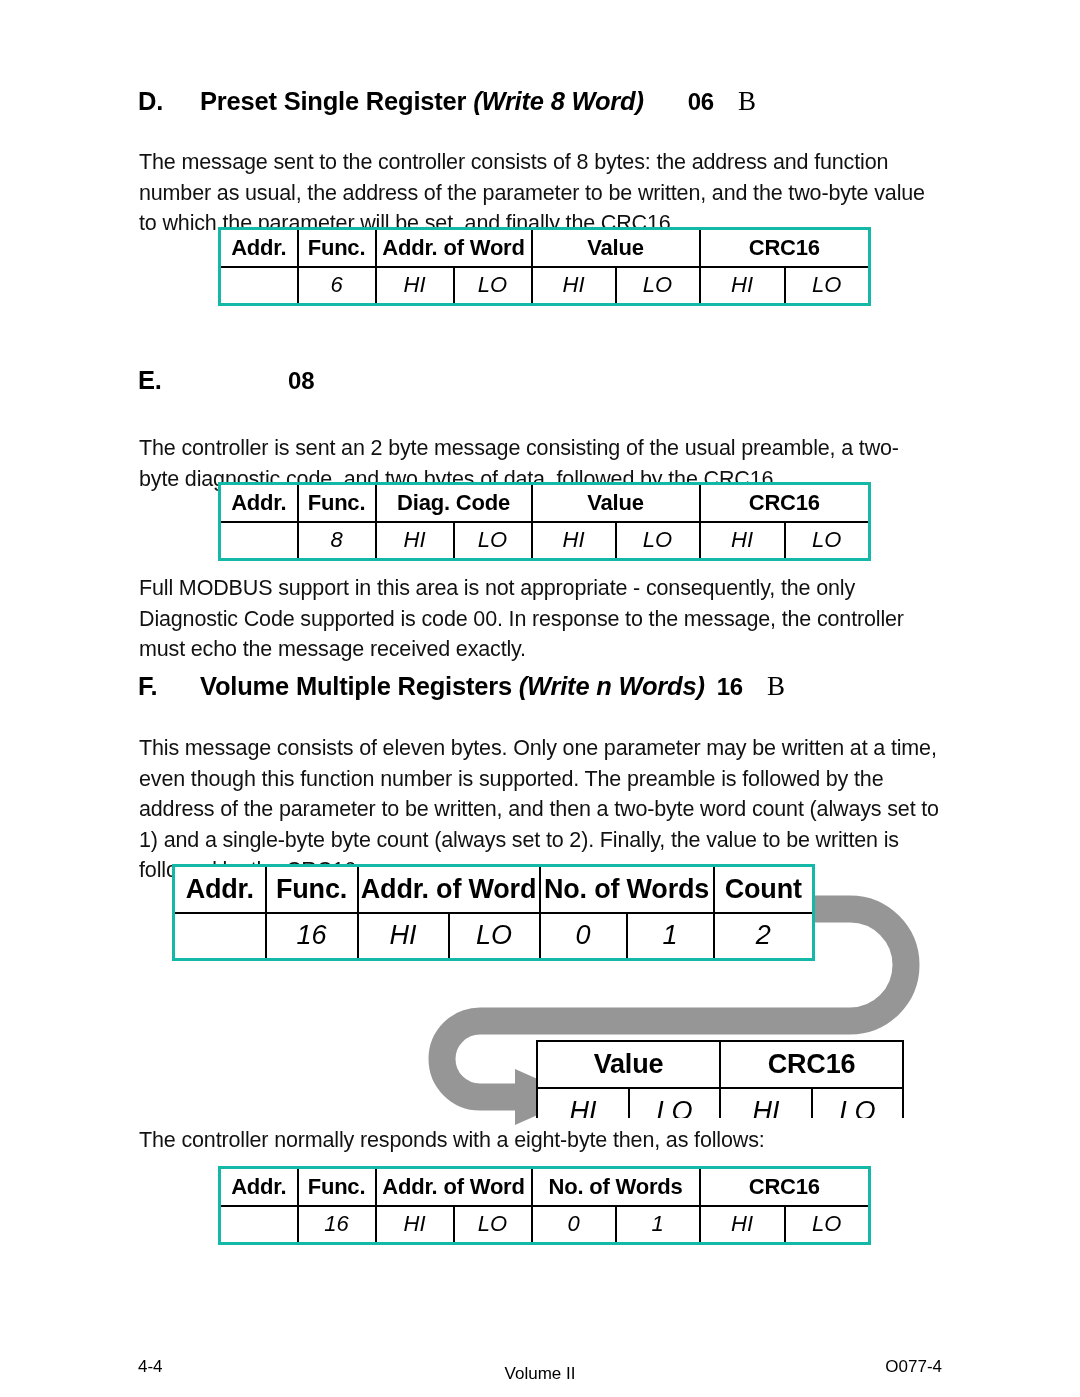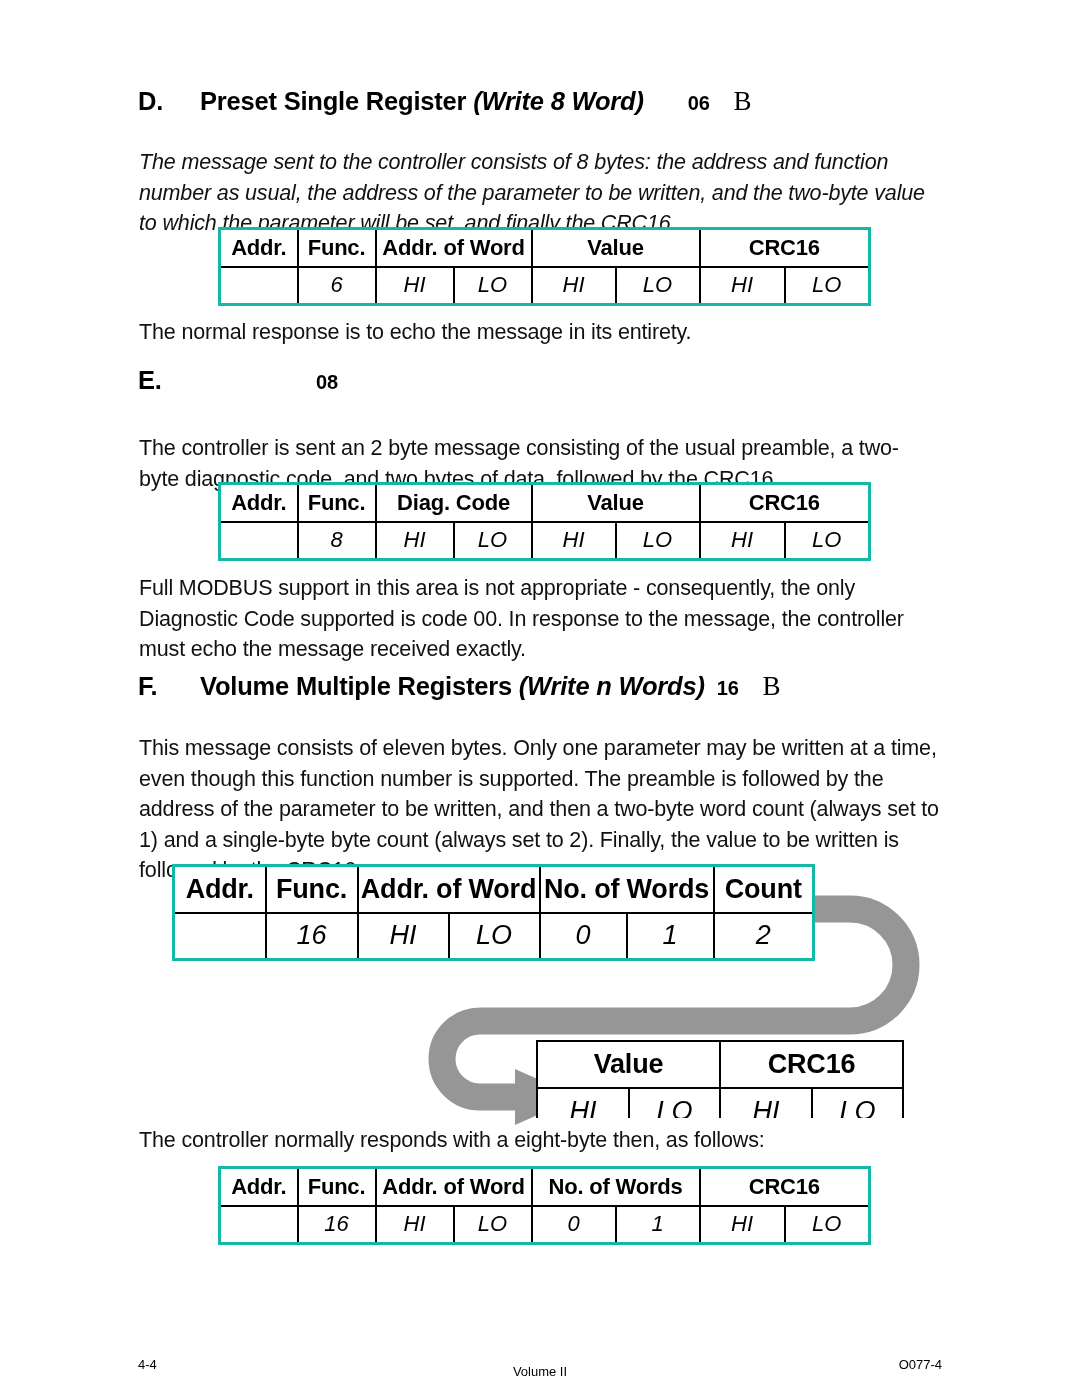--- a/index.html
+++ b/index.html
@@ -27,21 +27,21 @@
     font-weight: bold;
     font-size: 25.5px;
     letter-spacing: -0.2px;
     white-space: nowrap;
   }
   .heading .letter { width: 62px; flex: 0 0 62px; }
   .heading .title { }
   .heading .title .ital { font-style: italic; }
   .heading .code {
     font-weight: bold;
-    font-size: 20px;
+    font-size: 24px;
   }
   .heading .bmark {
     font-family: "Liberation Serif", serif;
     font-weight: normal;
     font-size: 27px;
   }
 
   
   .para {
     position: absolute;
@@ -96,38 +96,38 @@
   }
 
   
   .footer {
     position: absolute;
     left: 138px;
     right: 138px;
     top: 1357px;
     display: flex;
     justify-content: space-between;
-    font-size: 13px;
+    font-size: 17px;
     color: #000;
   }
   .footer .mid { position: absolute; left: 50%; transform: translateX(-50%); margin-top: 7px; }
 </style>
 </head>
 <body>
 
 <div class="page">
 
   <div class="heading" style="left:138px; top:86px;">
     <span class="letter">D.</span>
     <span class="title"><span>Preset Single Register </span><span class="ital">(Write 8 Word)</span></span>
     <span class="code" style="margin-left:44px;">06</span>
     <span class="bmark" style="margin-left:24px;">B</span>
   </div>
 
-  <div class="para" style="left:139px; top:147px; width:790px;font-style:italic;">The message sent to the controller consists of 8 bytes: the address and function number as usual, the address of the parameter to be written, and the two-byte value to which the parameter will be set, and finally the CRC16.</div>
+  <div class="para" style="left:139px; top:147px; width:790px;">The message sent to the controller consists of 8 bytes: the address and function number as usual, the address of the parameter to be written, and the two-byte value to which the parameter will be set, and finally the CRC16.</div>
 
   <table class="tbl outer" style="left:218px; top:227px; width:650px;">
     <colgroup>
       <col style="width:78px">
         <col style="width:78px">
       <col style="width:78px">
         <col style="width:78px">
       <col style="width:84px">
         <col style="width:84px">
       <col style="width:85px">
@@ -147,25 +147,24 @@
       <td>HI</td>
       <td>LO</td>
       <td>HI</td>
       <td>LO</td>
       <td>HI</td>
       <td>LO</td>
     </tr>
   </tbody>
     </table>
 
-  <div class="para" style="left:139px; top:317px; width:790px;">The normal response is to echo the message in its entirety.</div>
 
   <div class="heading" style="left:138px; top:366px;">
     <span class="letter">E.</span>
-    <span class="code" style="margin-left:116px;">08</span>
+    <span class="code" style="margin-left:88px;">08</span>
   </div>
 
   <div class="para" style="left:139px; top:433px; width:790px;">The controller is sent an 2 byte message consisting of the usual preamble, a two-byte diagnostic code, and two bytes of data, followed by the CRC16.</div>
 
   <table class="tbl outer" style="left:218px; top:482px; width:650px;">
     <colgroup>
       <col style="width:78px">
         <col style="width:78px">
       <col style="width:78px">
         <col style="width:78px">

